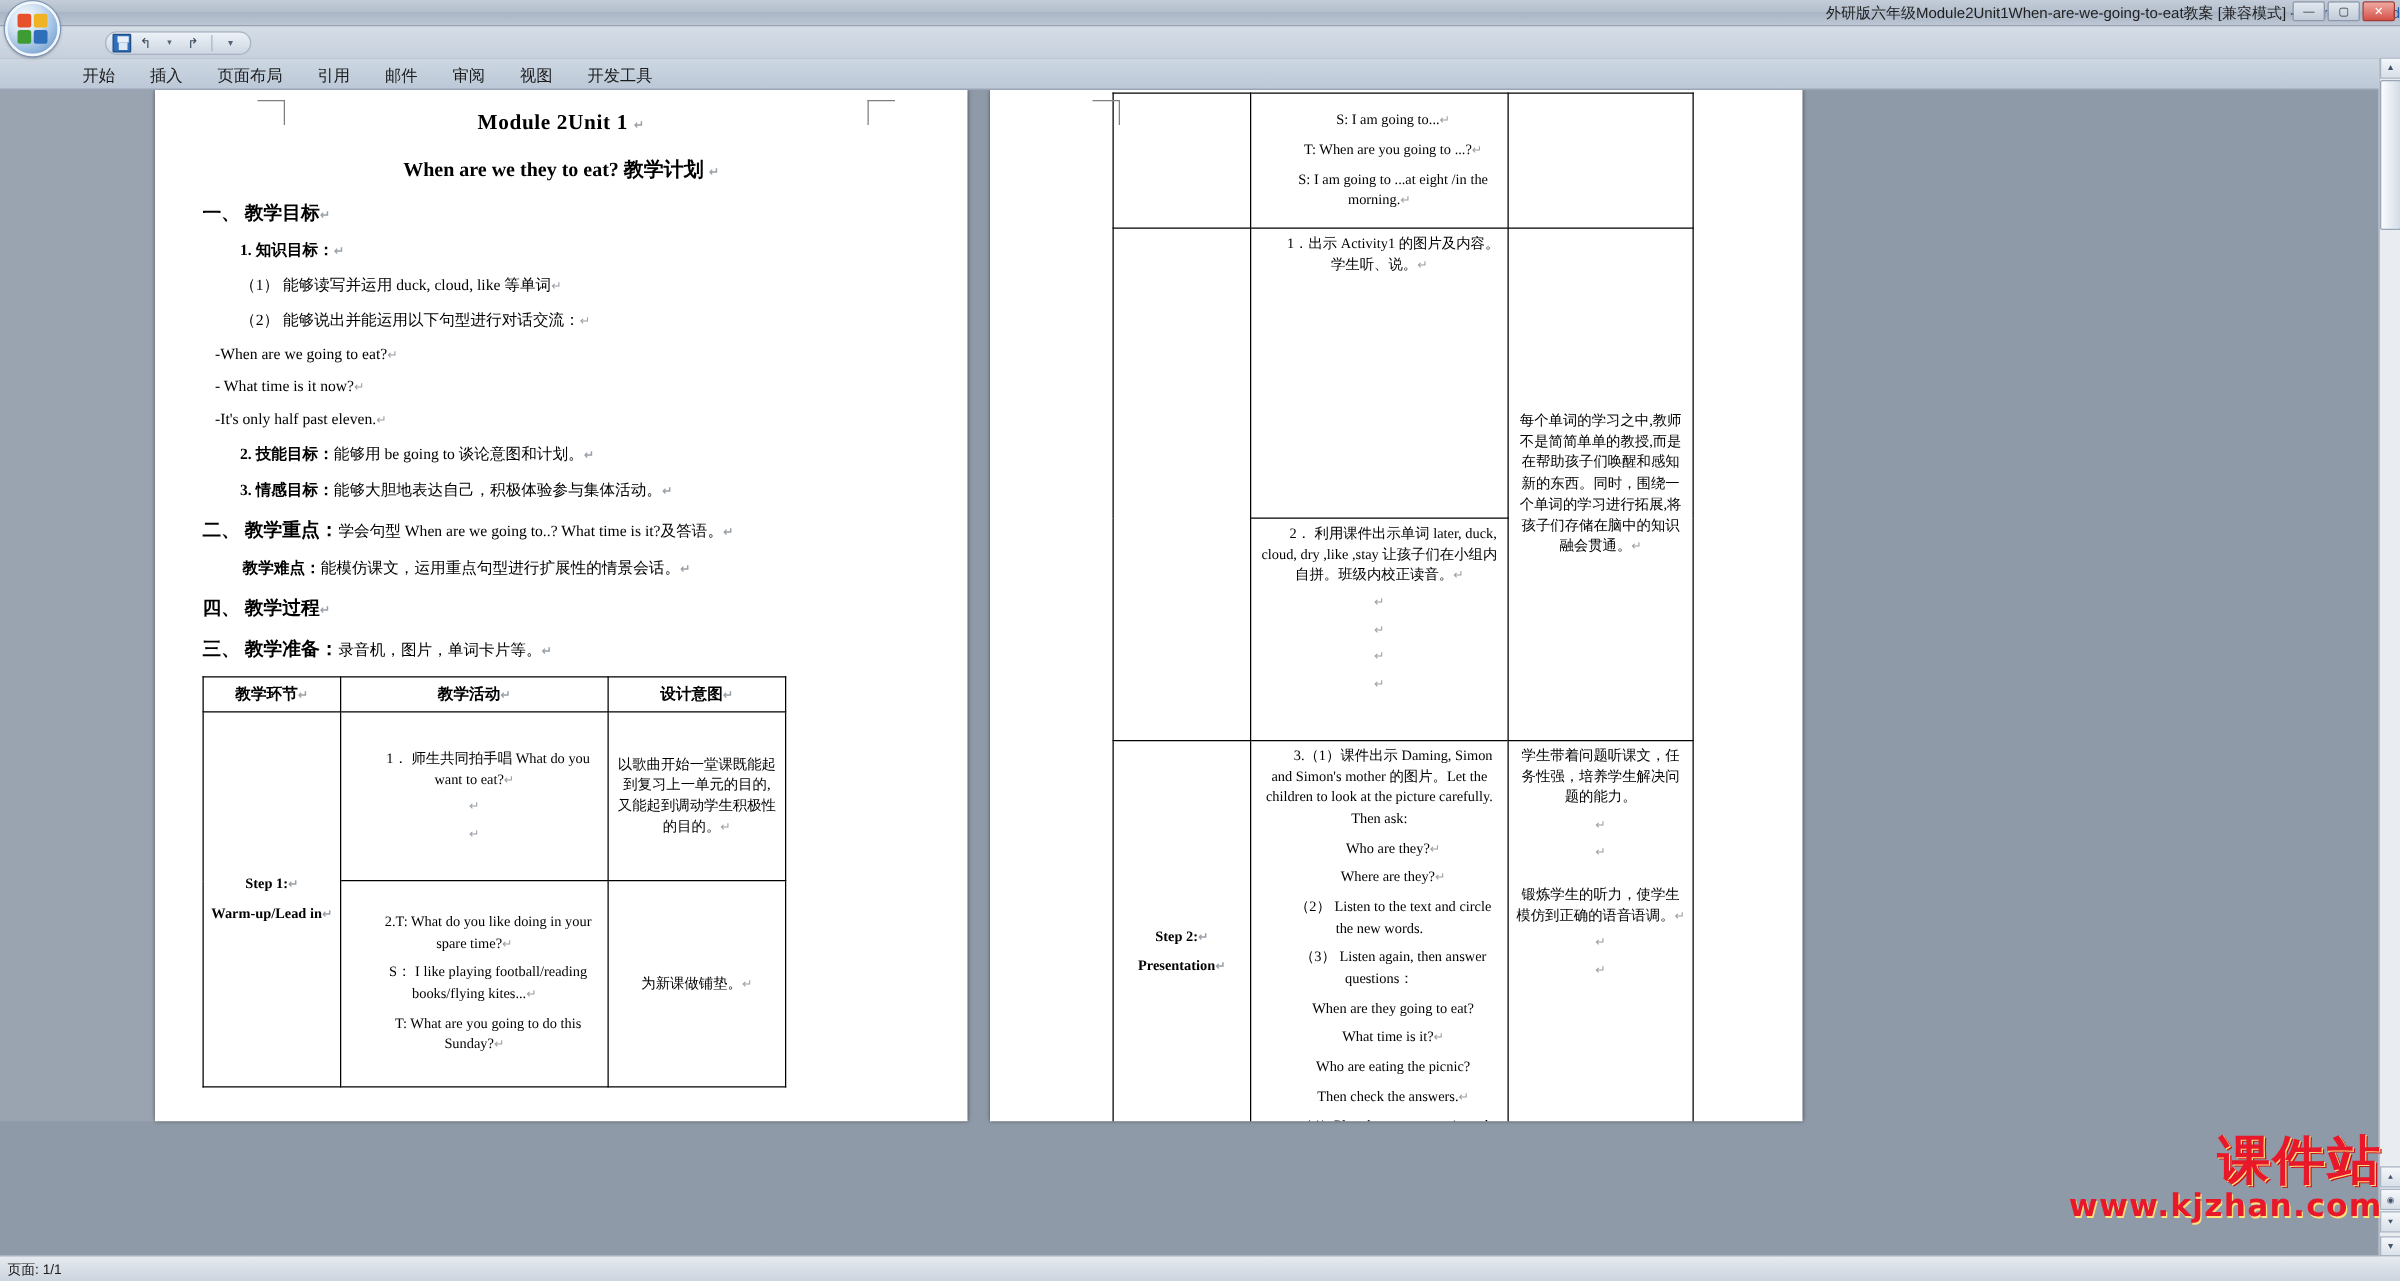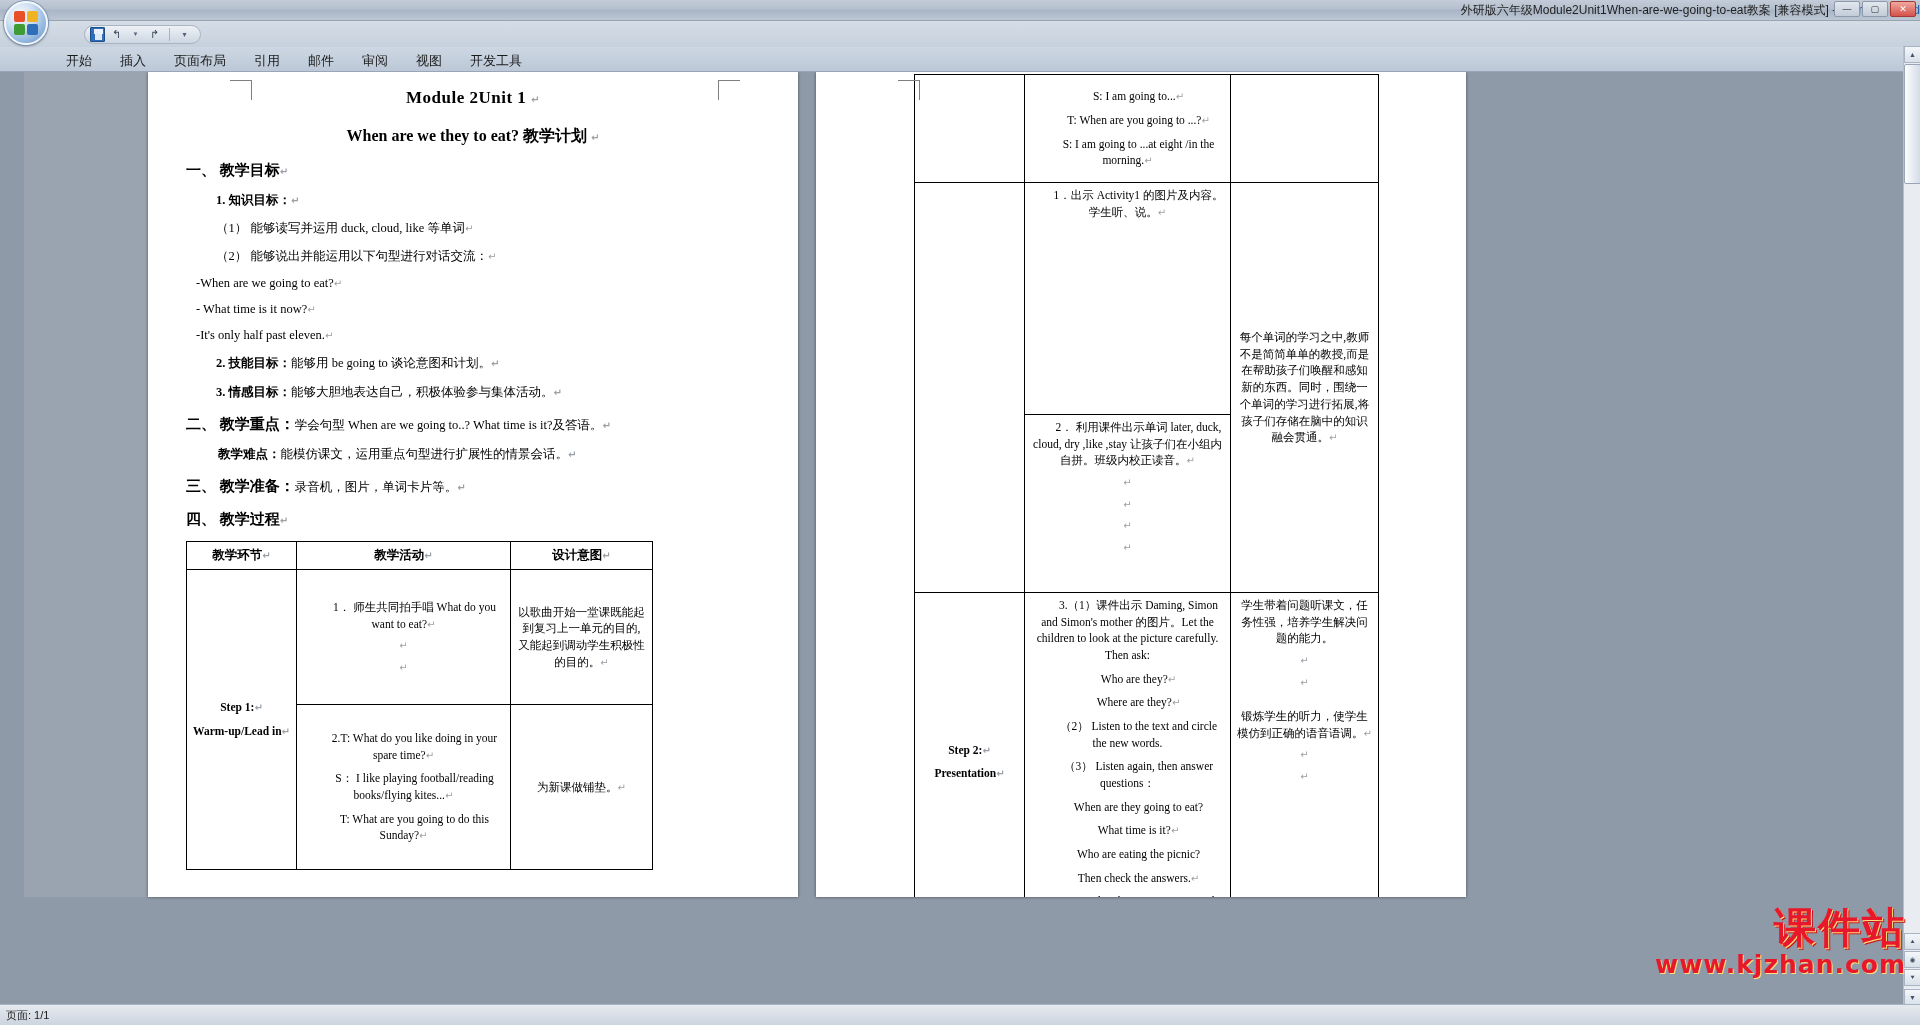--- a/index.html
+++ b/index.html
@@ -112,21 +112,20 @@
     line-height: 1;
     white-space: nowrap;
   }
 
   
   .docarea {
     position: relative;
     height: 937px;
     background: #8f9aa8;
     overflow: hidden;
-    margin-left: 24px;
   }
 
   .page {
     position: absolute;
     background: #fff;
     box-shadow: 0 0 3px rgba(0,0,0,.5);
     overflow: hidden;
     color: #000;
   }
   #page-left  { left: 124px; top: 0px; width: 650px; height: 825px; }
@@ -396,25 +395,25 @@
 
         <div class="lvl1">
           <span>二、 教学重点：</span><span class="tail">学会句型 When are we going to..? What time is it?及答语。</span><span class="pilcrow">↵</span>
         </div>
 
         <div class="indent2">
           <span>教学难点：</span><span class="tail">能模仿课文，运用重点句型进行扩展性的情景会话。</span><span class="pilcrow">↵</span>
         </div>
 
         <div class="lvl1">
+          <span>四、 教学过程</span><span class="pilcrow">↵</span>
+        </div>
+
+        <div class="lvl1">
           <span>三、 教学准备：</span><span class="tail">录音机，图片，单词卡片等。</span><span class="pilcrow">↵</span>
-        </div>
-
-        <div class="lvl1">
-          <span>四、 教学过程</span><span class="pilcrow">↵</span>
         </div>
 
         <div class="tablewrap">
           <table class="doc" id="tbl-left">
             <colgroup>
                 <col style="width:110px">
                 <col style="width:214px">
                 <col style="width:142px">
               </colgroup>
             <thead>

